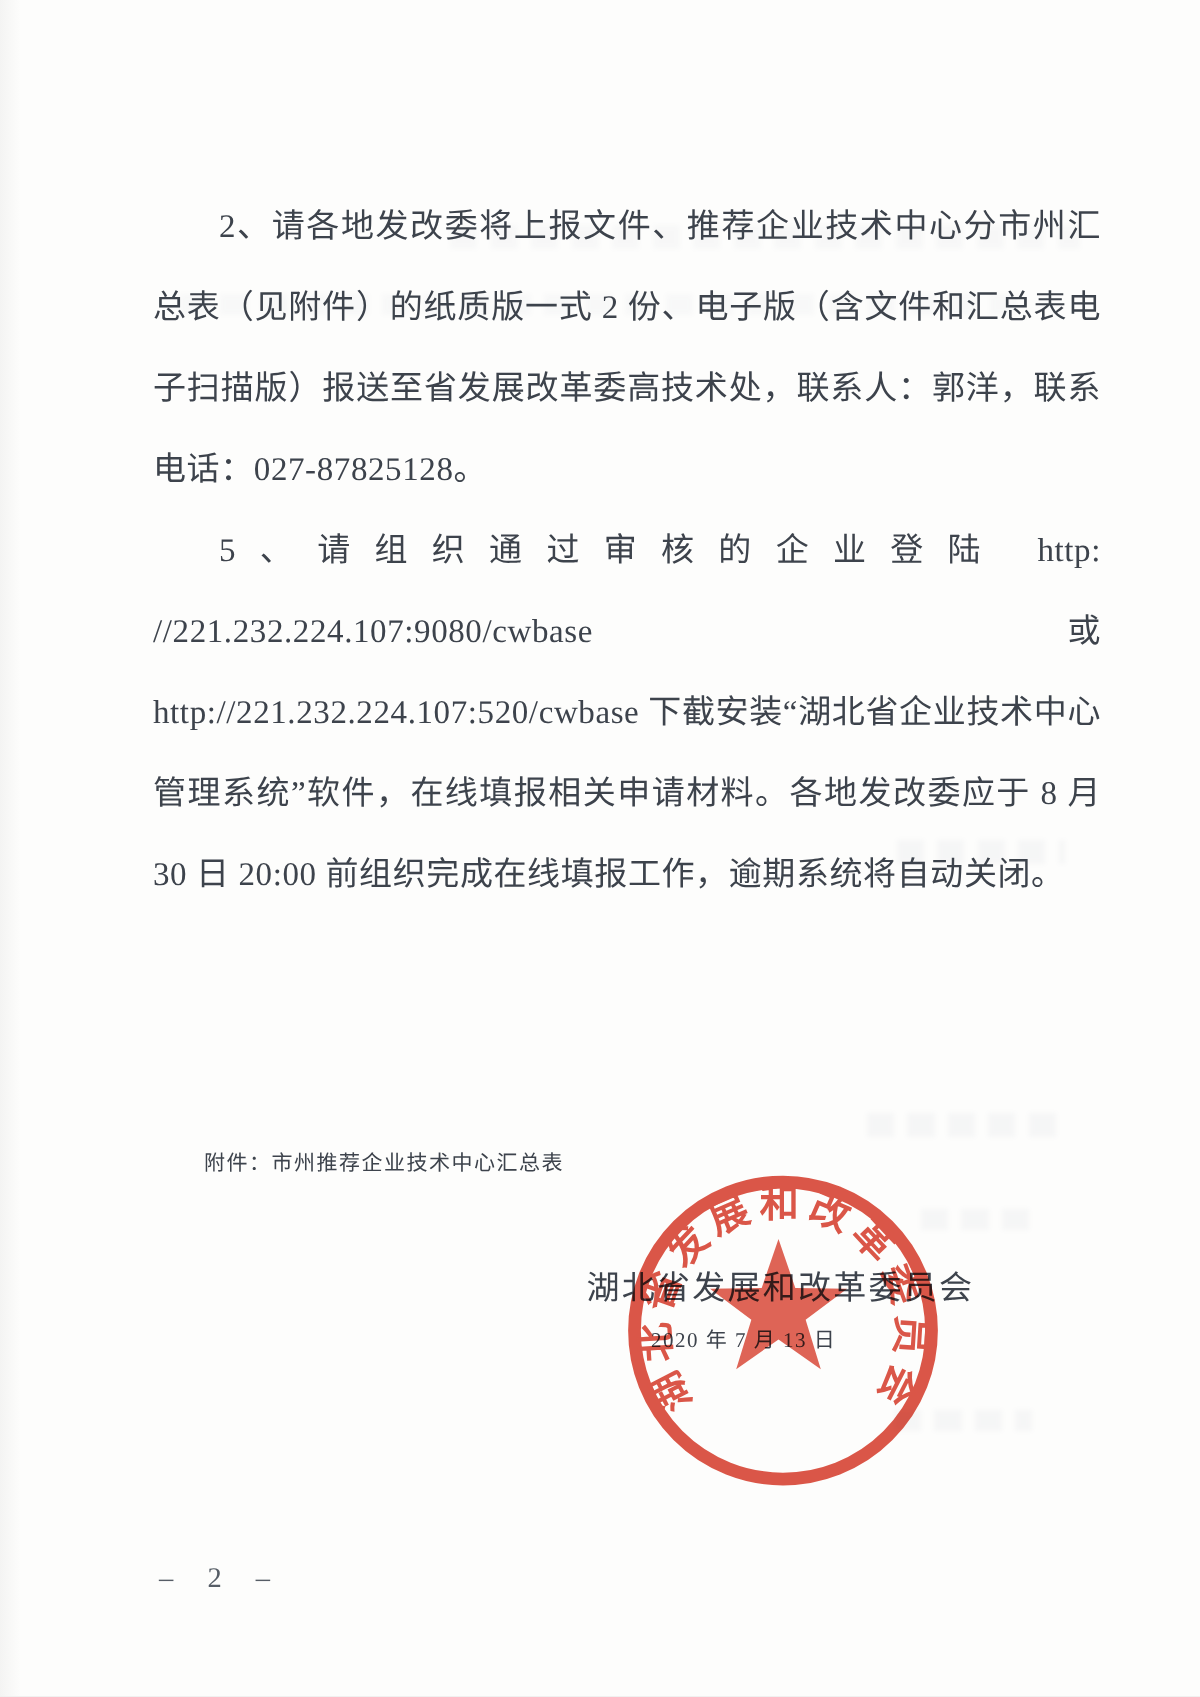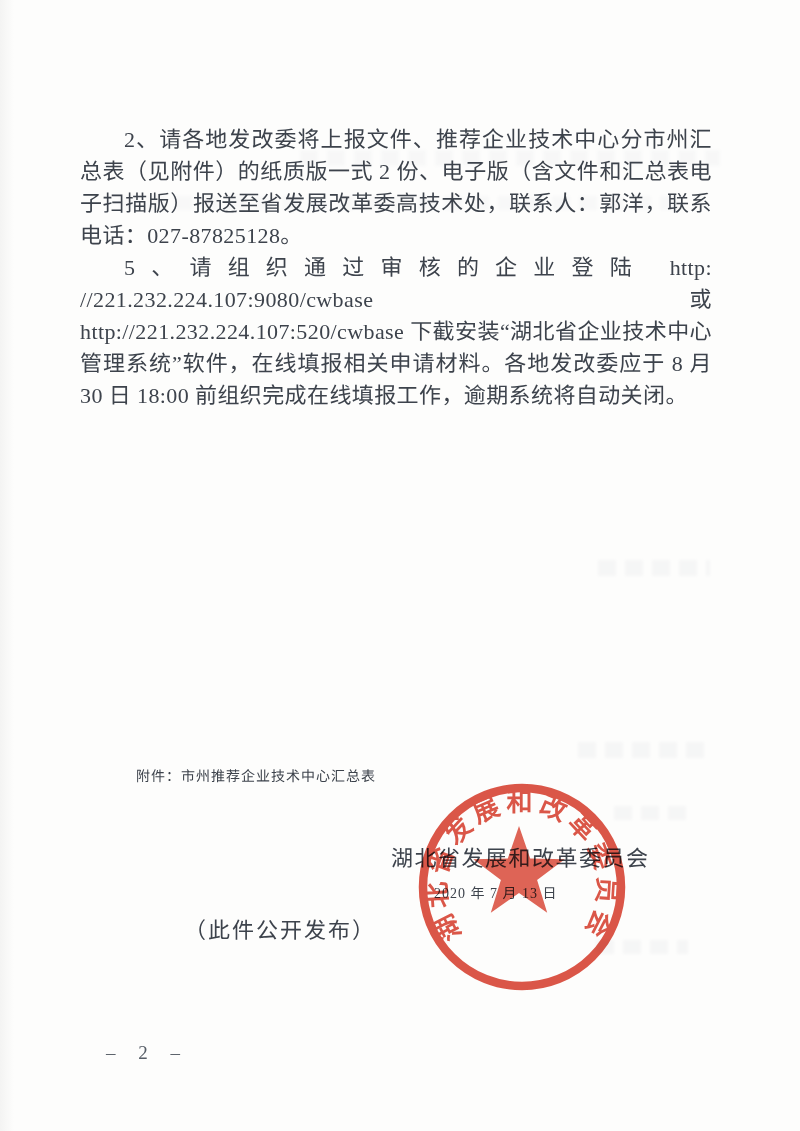--- a/index.html
+++ b/index.html
@@ -17,22 +17,22 @@
     font-family:"Liberation Serif","DejaVu Serif",serif;
     color:var(--text-color);
   }
   
   .scan-edge{
     position:absolute;left:0;top:0;width:14px;height:100%;
     background:linear-gradient(90deg,rgba(120,120,120,.07),rgba(120,120,120,0));
   }
   
   .content{
-    position:absolute;left:80px;top:124px;width:632px;
-    font-size:22px;line-height:32px;
+    position:absolute;left:102px;top:124px;width:632px;
+    font-size:22px;line-height:54px;
     text-align:justify;
     letter-spacing:.4px;
   }
   .content p{
     margin:0;
     text-indent:2em;
   }
   .attachment{
     position:absolute;left:136px;top:762px;
     font-size:14px;line-height:30px;letter-spacing:1px;
@@ -91,30 +91,29 @@
 
   <div class="ghost g5"></div>
   <div class="ghost g6"></div>
   <div class="ghost g1"></div>
   <div class="ghost g2"></div>
   <div class="ghost g3"></div>
   <div class="ghost g4"></div>
 
   <div class="content">
     <p>2、请各地发改委将上报文件、推荐企业技术中心分市州汇总表（见附件）的纸质版一式 2 份、电子版（含文件和汇总表电子扫描版）报送至省发展改革委高技术处，联系人：郭洋，联系电话：027-87825128。</p>
-    <p>5、请组织通过审核的企业登陆 http: //221.232.224.107:9080/cwbase 或 http://221.232.224.107:520/cwbase 下截安装“湖北省企业技术中心管理系统”软件，在线填报相关申请材料。各地发改委应于 8 月 30 日 18:00 前组织完成在线填报工作，逾期系统将自动关闭。</p>
+    <p>5、请组织通过审核的企业登陆 http: //221.232.224.107:9080/cwbase 或 http://221.232.224.107:520/cwbase 下截安装“湖北省企业技术中心管理系统”软件，在线填报相关申请材料。各地发改委应于 8 月 30 日 20:00 前组织完成在线填报工作，逾期系统将自动关闭。</p>
   </div>
 
   <div class="attachment">附件：市州推荐企业技术中心汇总表</div>
 
   <div class="signature">湖北省发展和改革委员会</div>
 
   <div class="issue-date">2020 年 7 月 13 日</div>
 
-  <div class="publish-note">（此件公开发布）</div>
 
   <svg class="seal" width="222" height="232" viewBox="0 0 222 232" aria-hidden="true">
     <circle class="ring" cx="110" cy="112" r="99" stroke-width="8.5"></circle>
     <polygon class="star" points="107,51 118.2,83.6 152.7,84.2 125.1,104.9 135.2,137.8 107,118 78.8,137.8 88.9,104.9 61.3,84.2 95.8,83.6"></polygon>
     <defs>
       <path id="sealArc" d="M 48 156 A 76 76 0 1 1 172 156" fill="none"></path>
     </defs>
     <text class="arc-text" text-anchor="middle">
       <textPath href="#sealArc" startOffset="50%">湖北省发展和改革委员会</textPath>
     </text>

